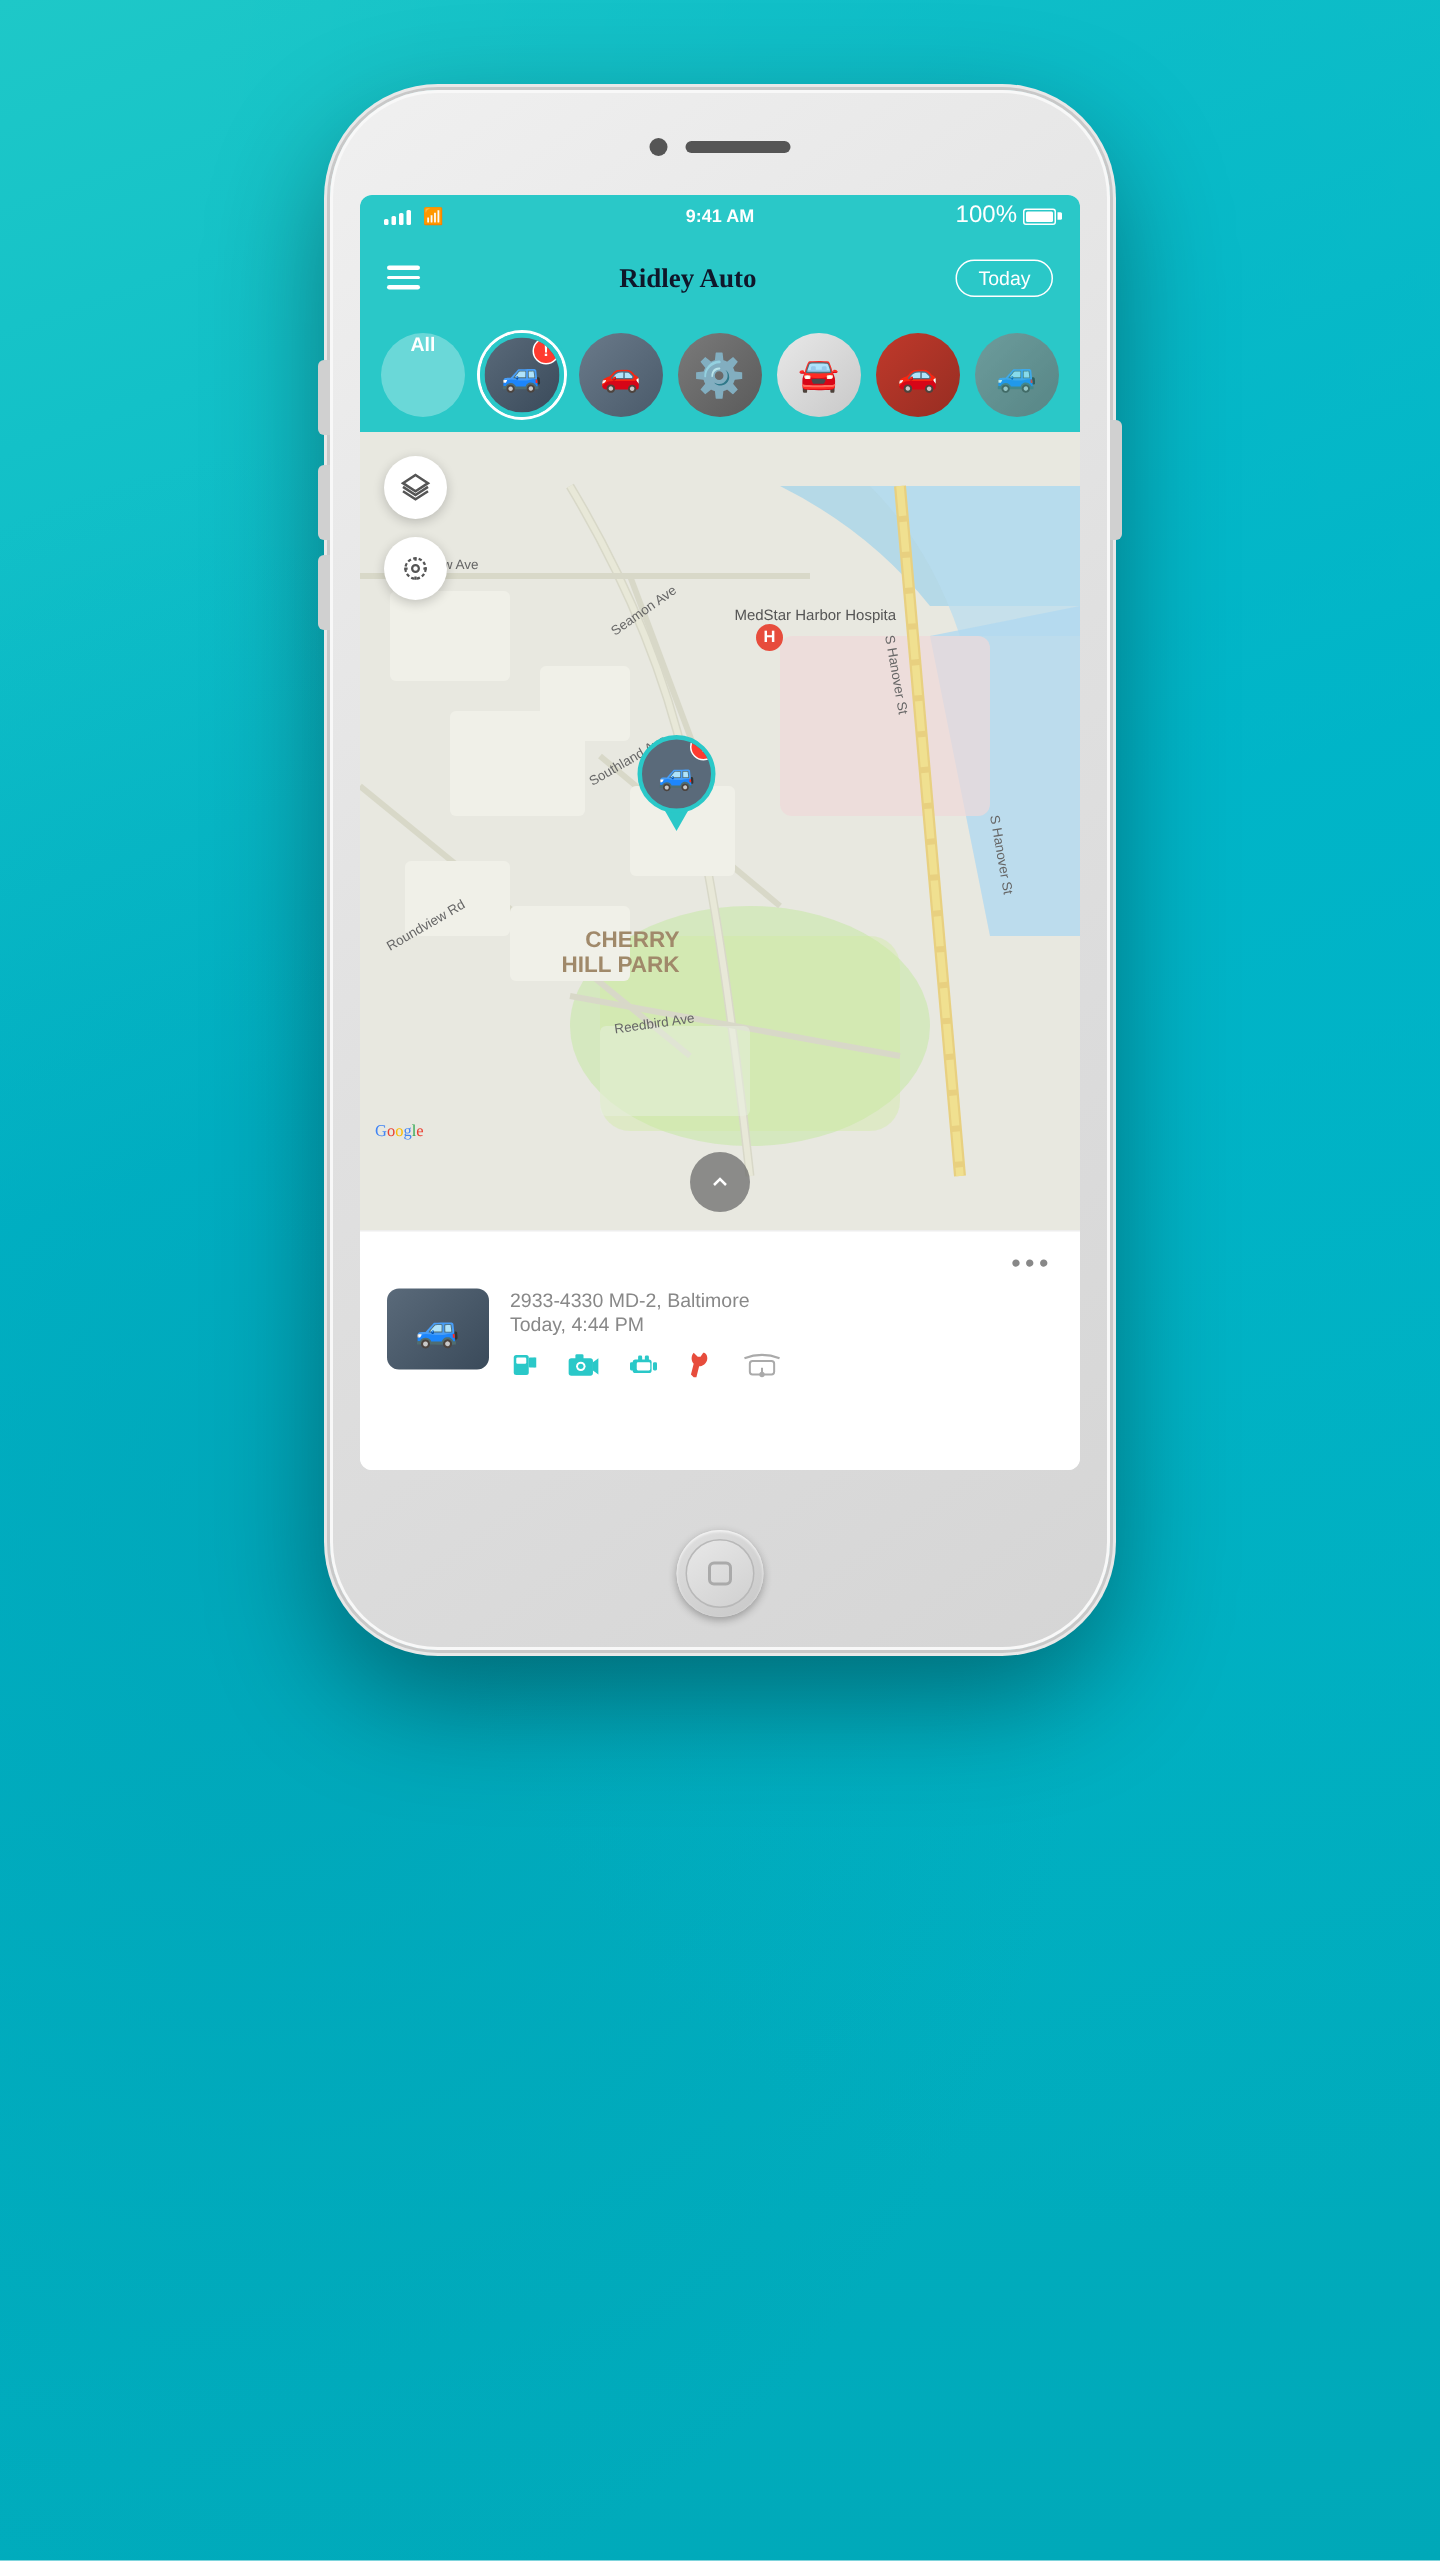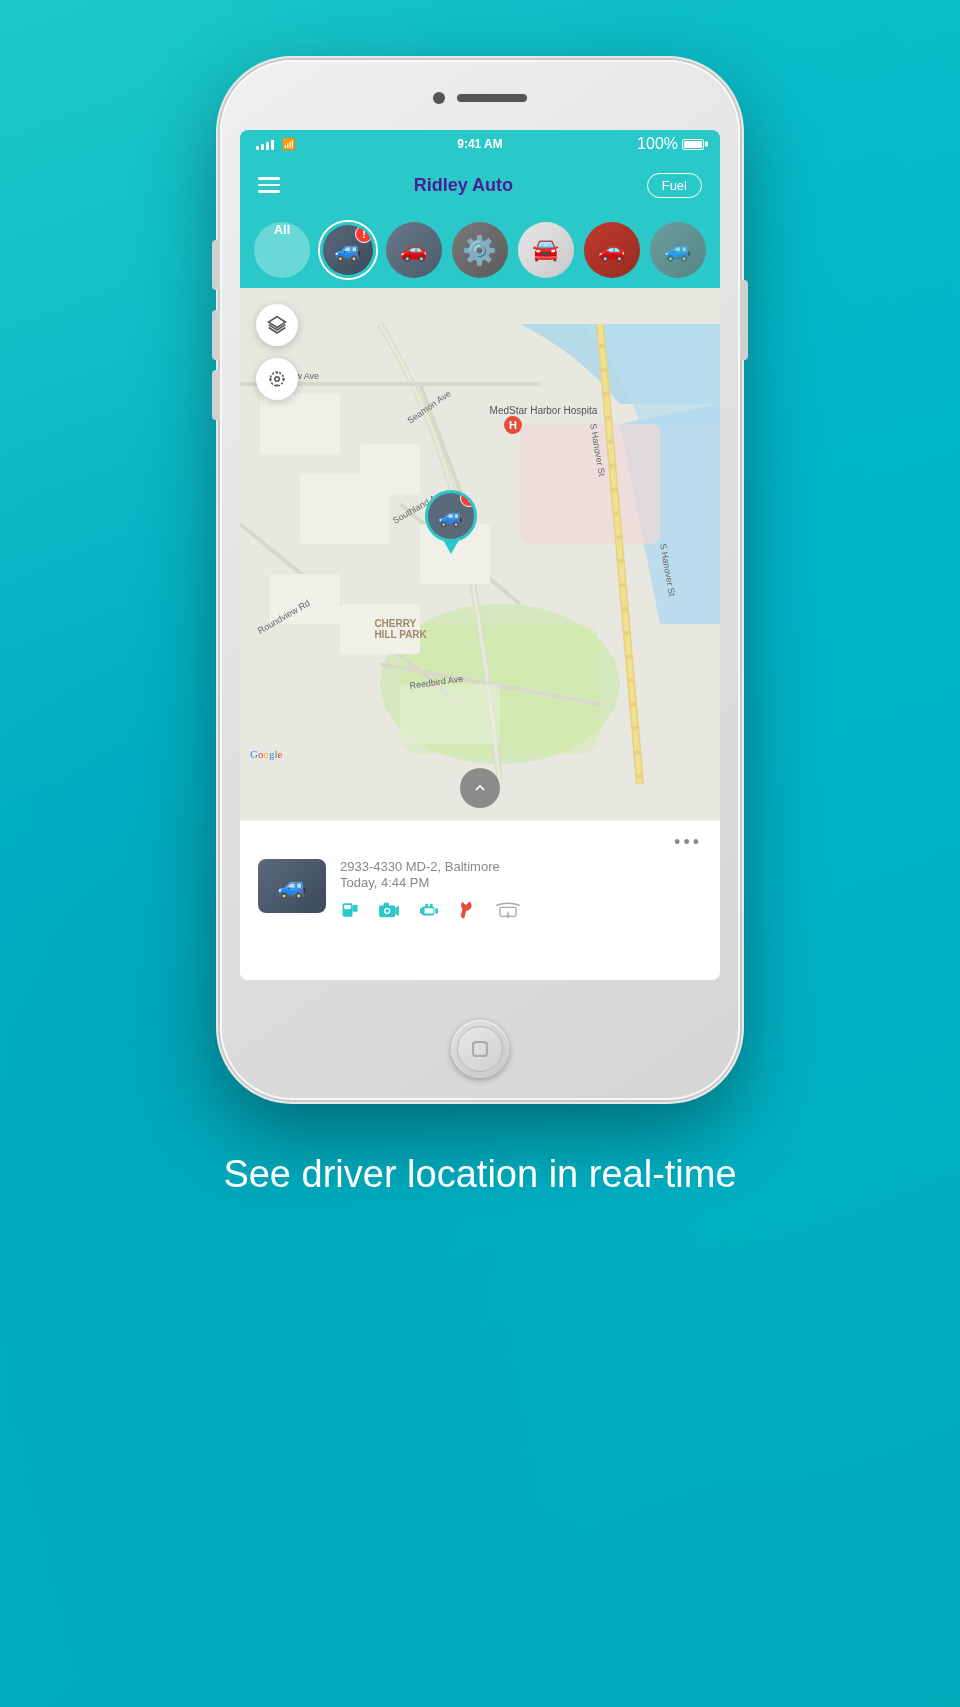--- a/index.html
+++ b/index.html
@@ -222,23 +222,24 @@
     }
 
     .hamburger-line {
       width: 22px;
       height: 2.5px;
       background: white;
       border-radius: 2px;
     }
 
     .app-title {
-      color: #4c1d95;
+      color: #0f172a;
       font-size: 18px;
       font-weight: 600;
+      font-family: Liberation Serif, serif;
     }
 
     .fuel-button {
       border: 1.5px solid white;
       border-radius: 16px;
       padding: 4px 14px;
       color: white;
       font-size: 13px;
       background: transparent;
       cursor: pointer;
@@ -463,24 +464,24 @@
       top: 22%;
       left: 52%;
       font-size: 10px;
       color: #555;
       font-weight: 500;
     }
 
     .map-label-park {
       top: 62%;
       left: 28%;
-      font-size: 10px;
+      font-size: 15px;
       color: #a0896a;
       font-weight: 600;
-      text-align: left;
+      text-align: right;
     }
 
     
     .vehicle-panel {
       background: white;
       height: 160px;
       padding: 12px 18px 12px 18px;
       flex-shrink: 0;
       border-top: 1px solid #eee;
     }
@@ -659,21 +660,21 @@
         </div>
       </div>
 
       <div class="app-header">
         <div class="hamburger-icon">
           <div class="hamburger-line"></div>
           <div class="hamburger-line"></div>
           <div class="hamburger-line"></div>
         </div>
         <span class="app-title">Ridley Auto</span>
-        <button class="fuel-button">Fuel</button>
+        <button class="fuel-button">Today</button>
       </div>
 
       <div class="vehicle-carousel">
 
         <div class="vehicle-item all-btn">
           <span>All</span>
         </div>
 
         <div class="vehicle-item active" style="position:relative;">
           <div class="vehicle-alert">!</div>
@@ -863,14 +864,13 @@
     <div class="home-button-area">
       <div class="home-button-inner">
         <div class="home-button-square"></div>
       </div>
     </div>
 
   </div>
 </div>
 
 <div class="bottom-text-section">
-  <div class="tracking-subtitle">See driver location in real-time</div>
 </div>
 
 </body></html>

